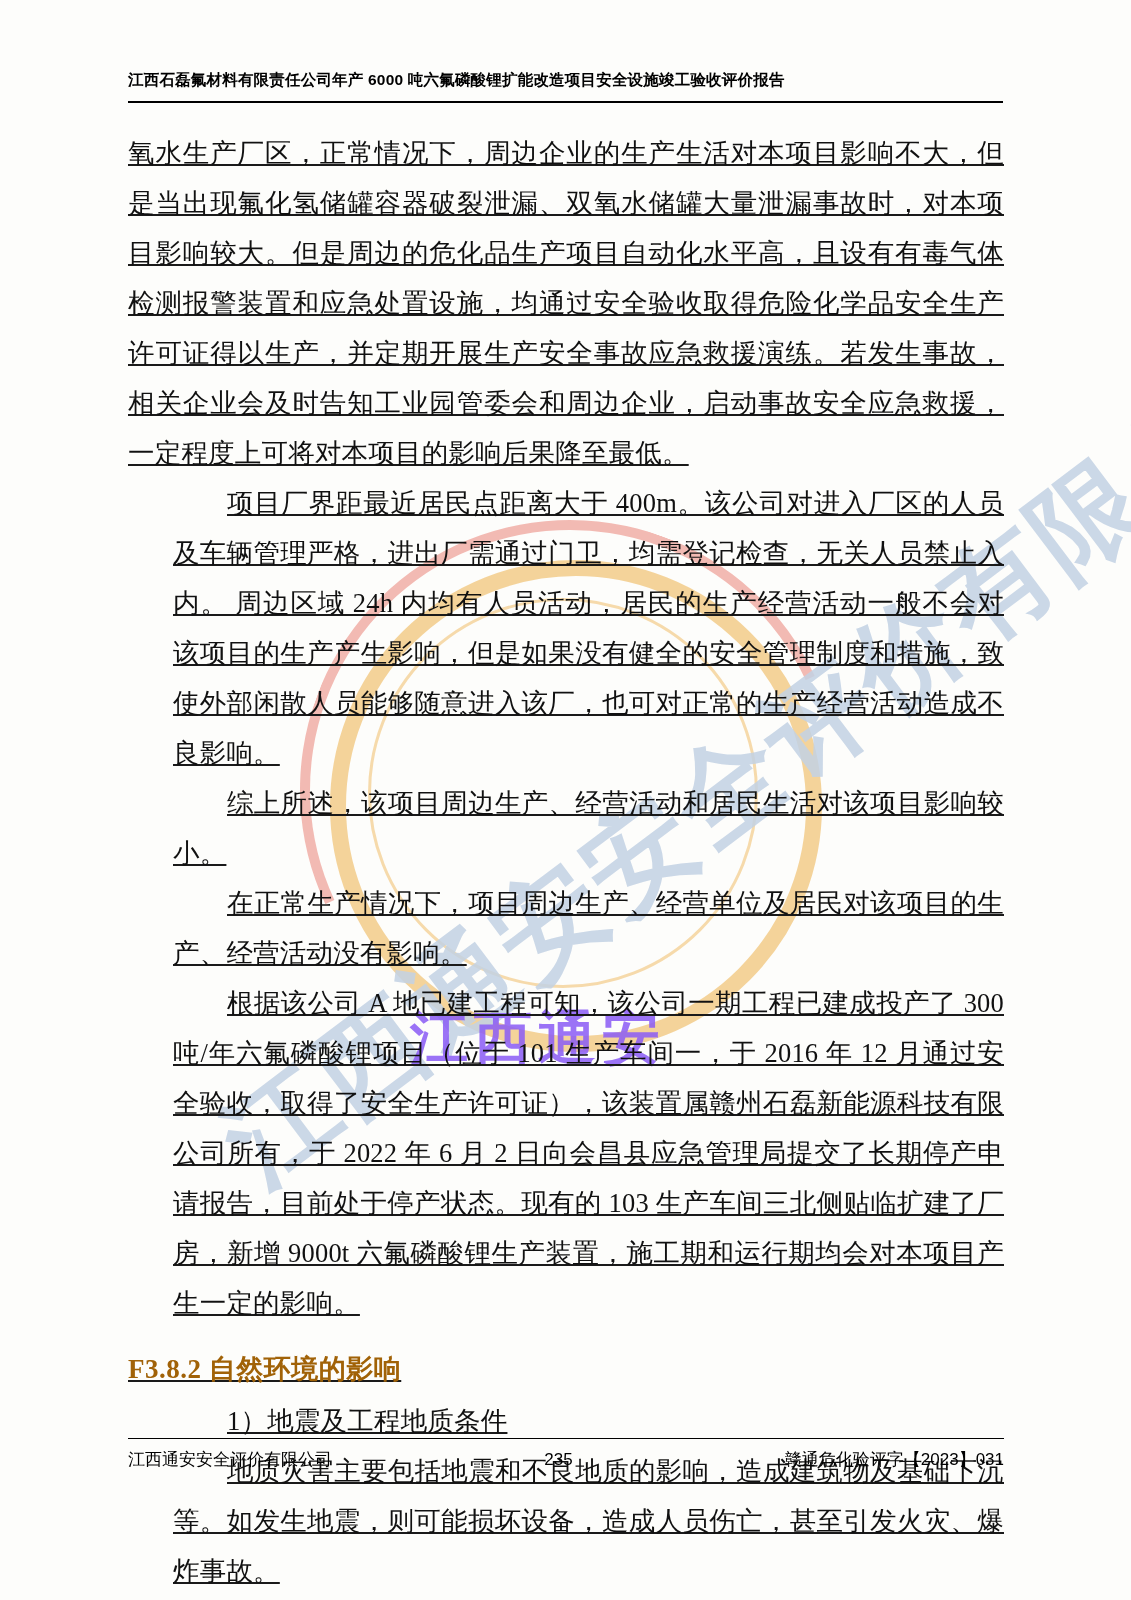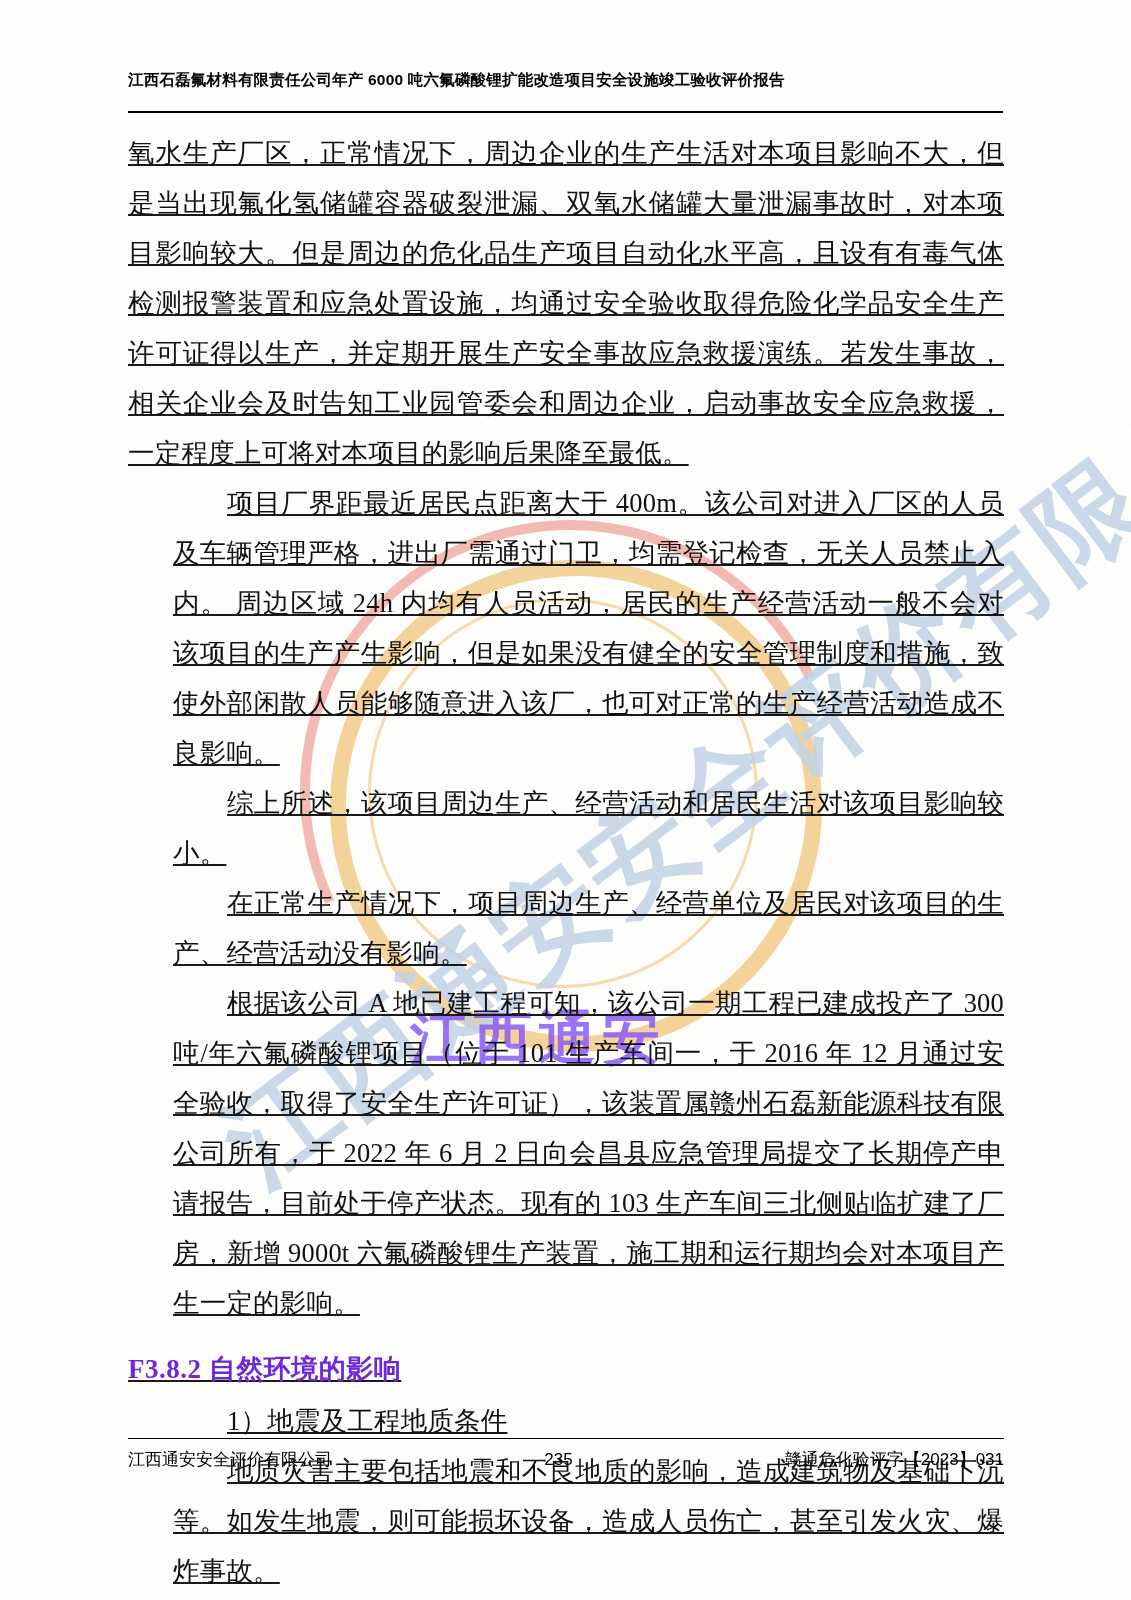--- a/index.html
+++ b/index.html
@@ -97,21 +97,21 @@
     top: 70px;
     width: 875px;
     z-index: 3;
   }
   .header-text {
     font-family: "Liberation Sans", "DejaVu Sans", sans-serif;
     font-size: 15.5px;
     font-weight: bold;
     letter-spacing: 0.2px;
     color: #000;
-    padding-bottom: 20px;
+    padding-bottom: 10px;
     text-align: left;
     white-space: nowrap;
   }
   .header-rule {
     border-bottom: 2px solid #000;
     width: 875px;
   }
 
   
   .content {
@@ -131,21 +131,21 @@
     letter-spacing: 0.2px;
     color: #111;
   }
   p.indent { text-indent: 54px; margin-left: 45px; }
   h3.sec {
     margin: 16px 0 2px 0;
     font-size: 27px;
     font-weight: bold;
     line-height: 50px;
     letter-spacing: 0.5px;
-    color: #6d28d9;
+    color: #a16207;
   }
 
   
   .footer {
     position: absolute;
     left: 128px;
     top: 1438px;
     width: 876px;
     z-index: 3;
   }

